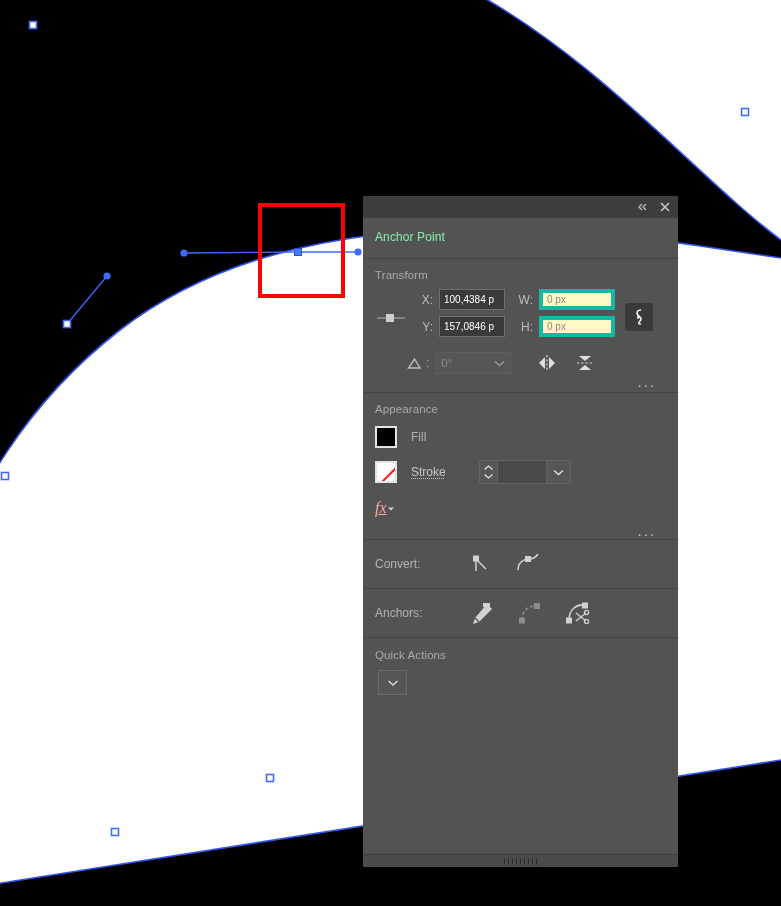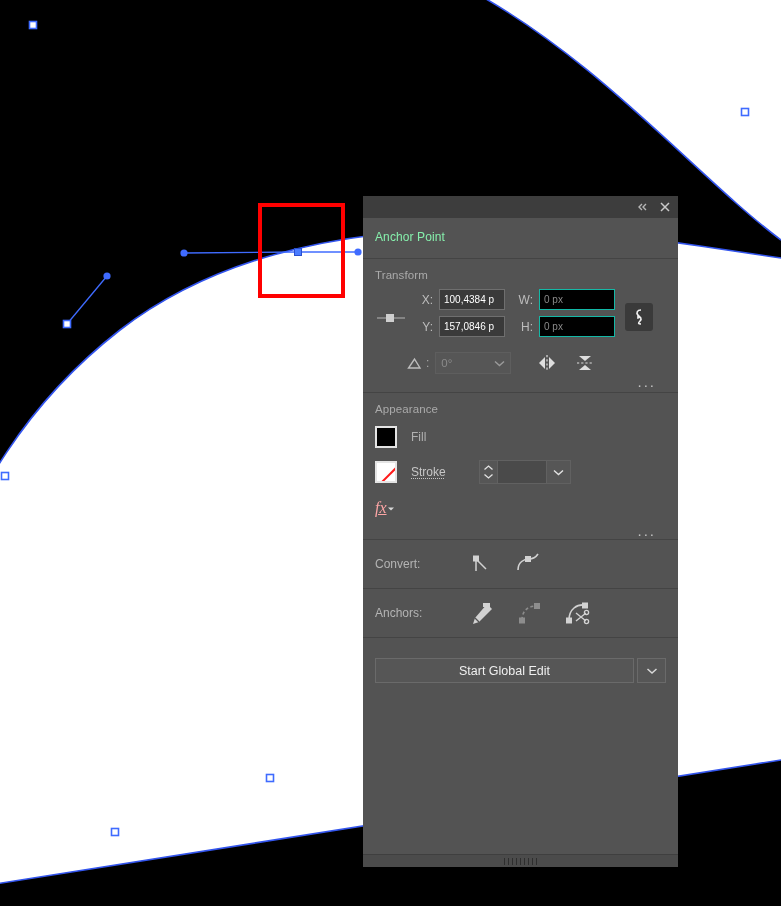--- a/index.html
+++ b/index.html
@@ -162,22 +162,22 @@
     font-size: 10px;
     display: flex;
     align-items: center;
     padding: 0 4px;
     box-sizing: border-box;
     overflow: hidden;
     white-space: nowrap;
     cursor: text;
   }
   .num-field.disabled {
-    background: #000000;
-    border: 1px solid #14b8a6;
+    background: #fef9c3;
+    border: 4px solid #14b8a6;
     color: #8a8a8a;
     width: 76px;
   }
   .wh-block { margin-left: 6px; }
   .wh-block .field-label { width: 22px; }
 
   .link-btn {
     width: 28px;
     height: 28px;
     background: #3a3a3a;
@@ -680,22 +680,22 @@
             <rect x="17" y="1.5" width="6" height="6" fill="#d2d2d2"></rect>
             <path d="M11 12 L21 20 M21 12 L11 20" stroke="#d2d2d2" stroke-width="1.4" fill="none"></path>
             <circle cx="21.5" cy="20.5" r="2.1" fill="none" stroke="#d2d2d2" stroke-width="1.3"></circle>
             <circle cx="21.5" cy="11.5" r="2.1" fill="none" stroke="#d2d2d2" stroke-width="1.3"></circle>
           </svg>
         </span>
       </div>
     </div>
 
     <div class="section no-border" id="section-quick-actions">
+      <div class="section-label">Quick Actions</div>
       <div class="qa-button-row">
-        <div class="qa-button">Start Global Edit</div>
         <div class="qa-dropdown">
           <svg width="12" height="8" viewBox="0 0 12 8">
               <path d="M1.5 2 L6 6 L10.5 2" fill="none" stroke="#d8d8d8" stroke-width="1.5"></path>
             </svg>
         </div>
       </div>
     </div>
 
   </div>
 

